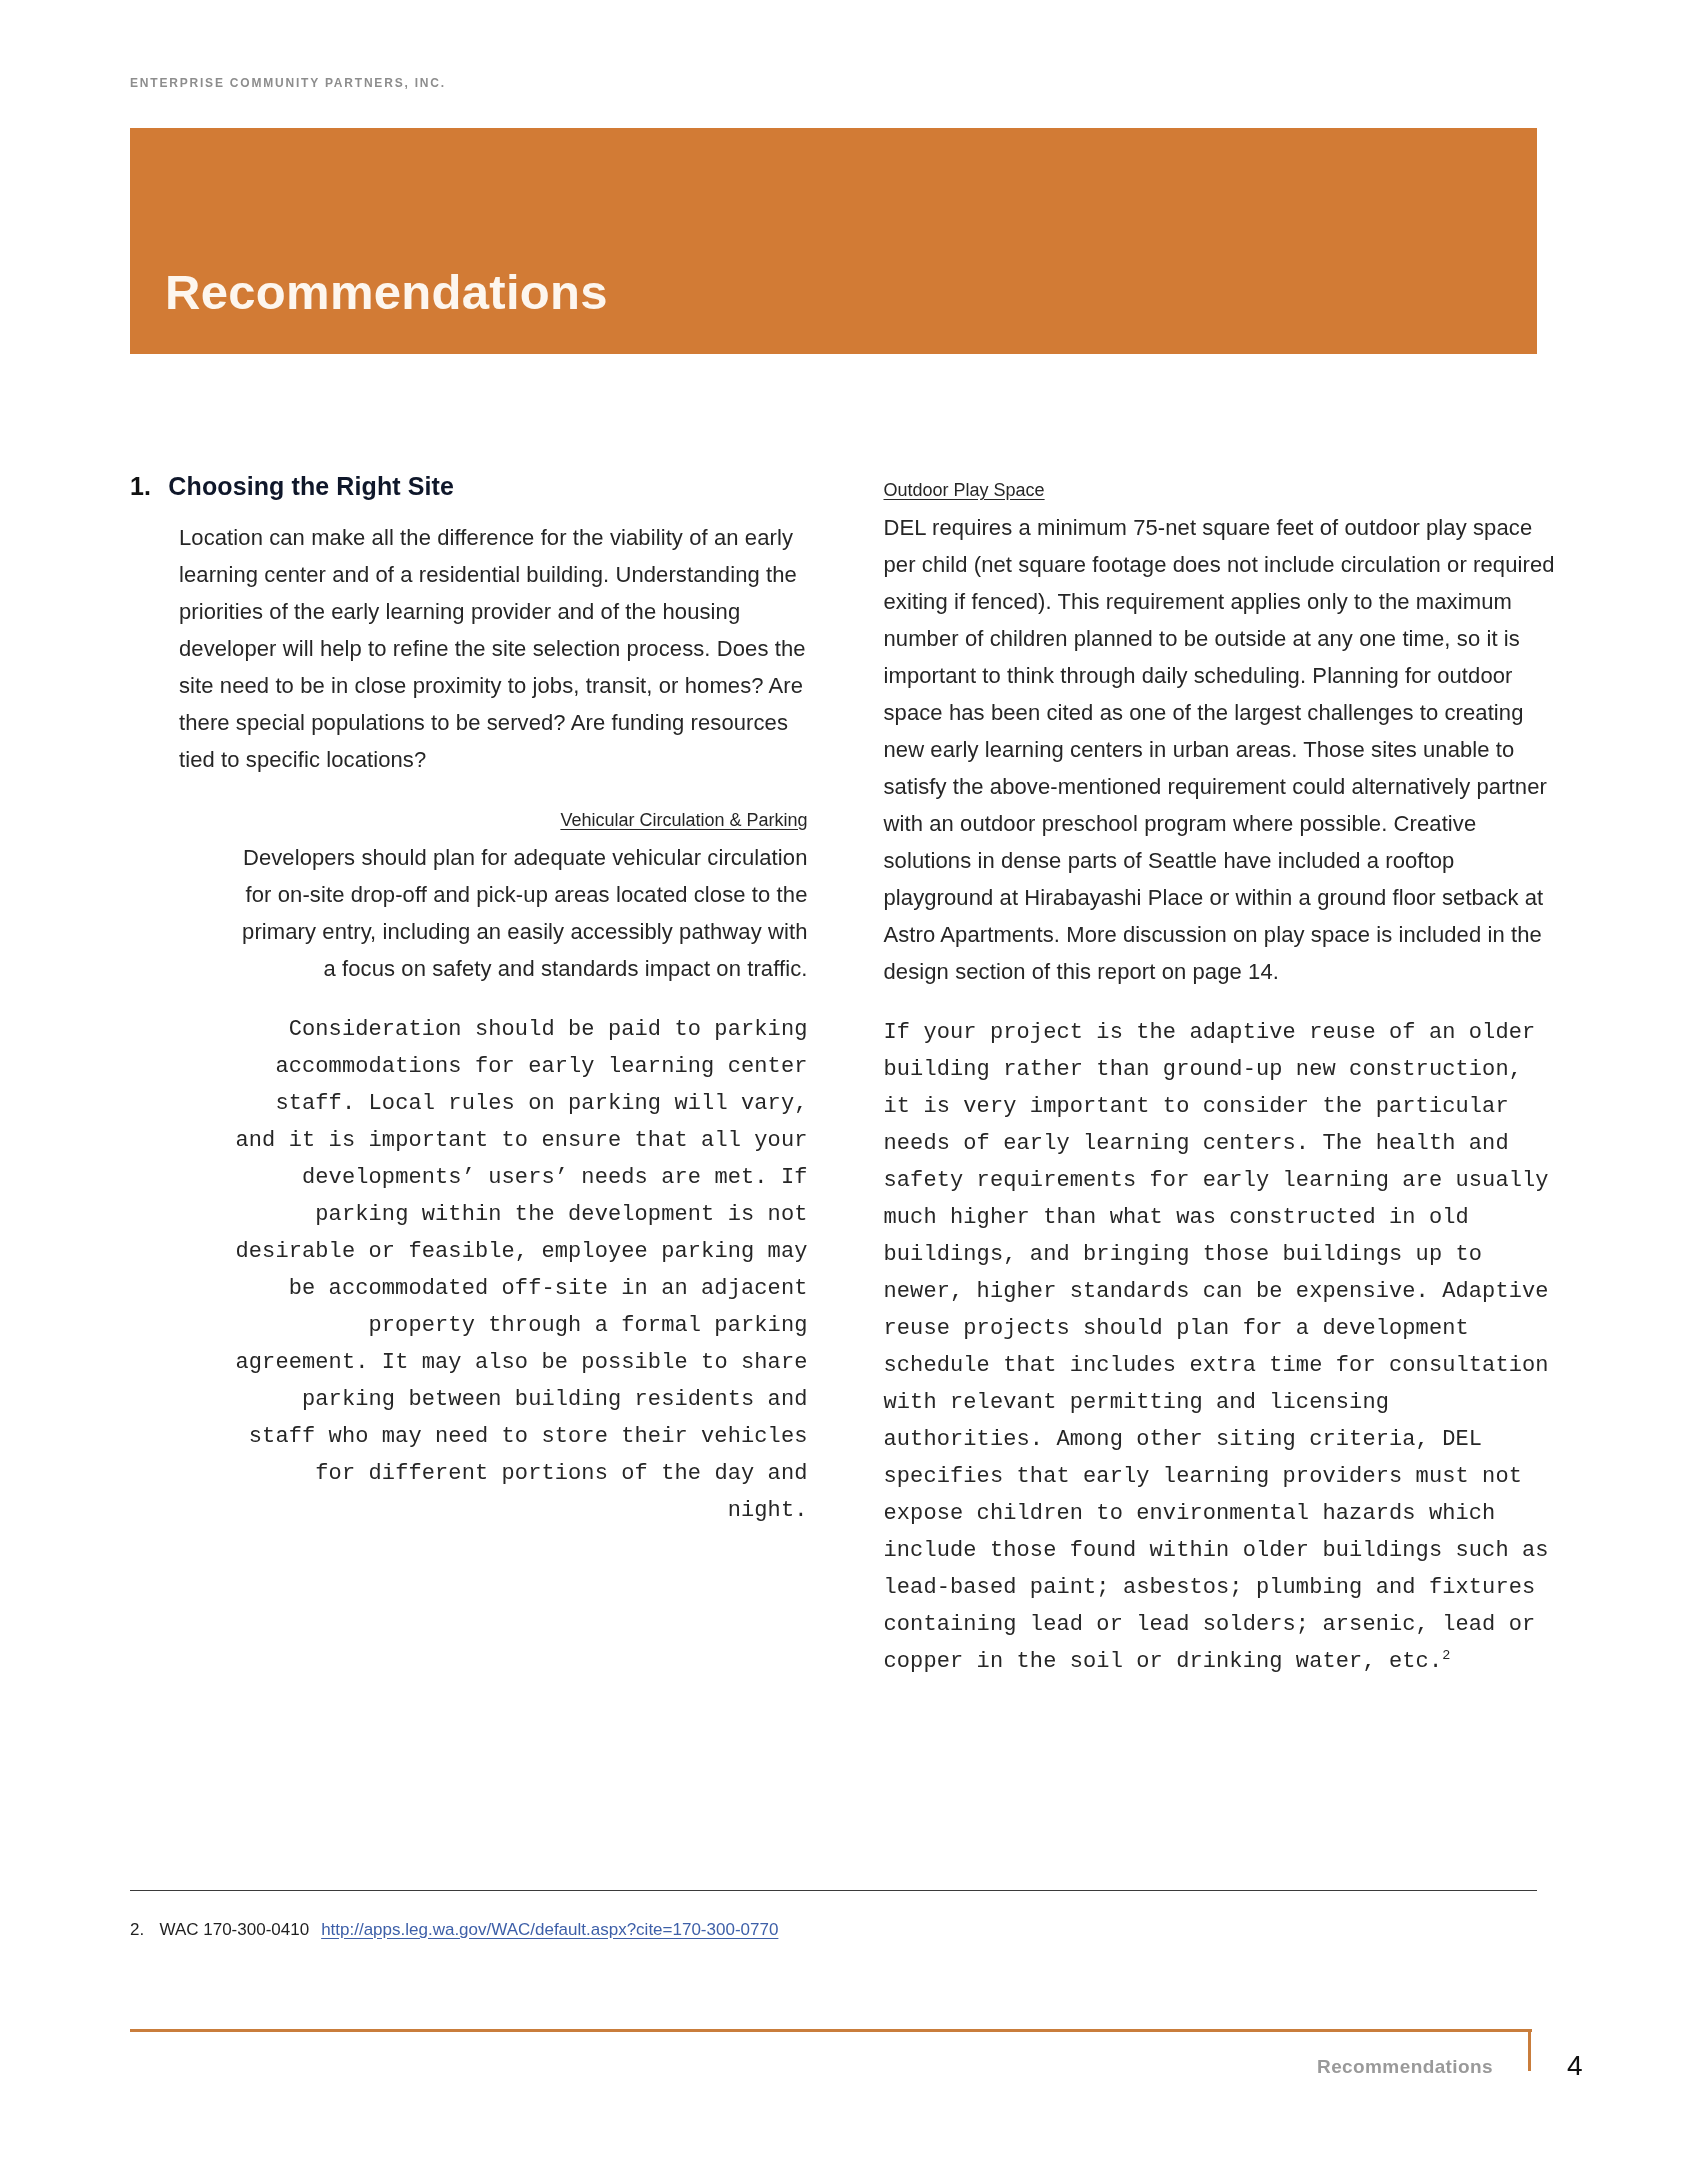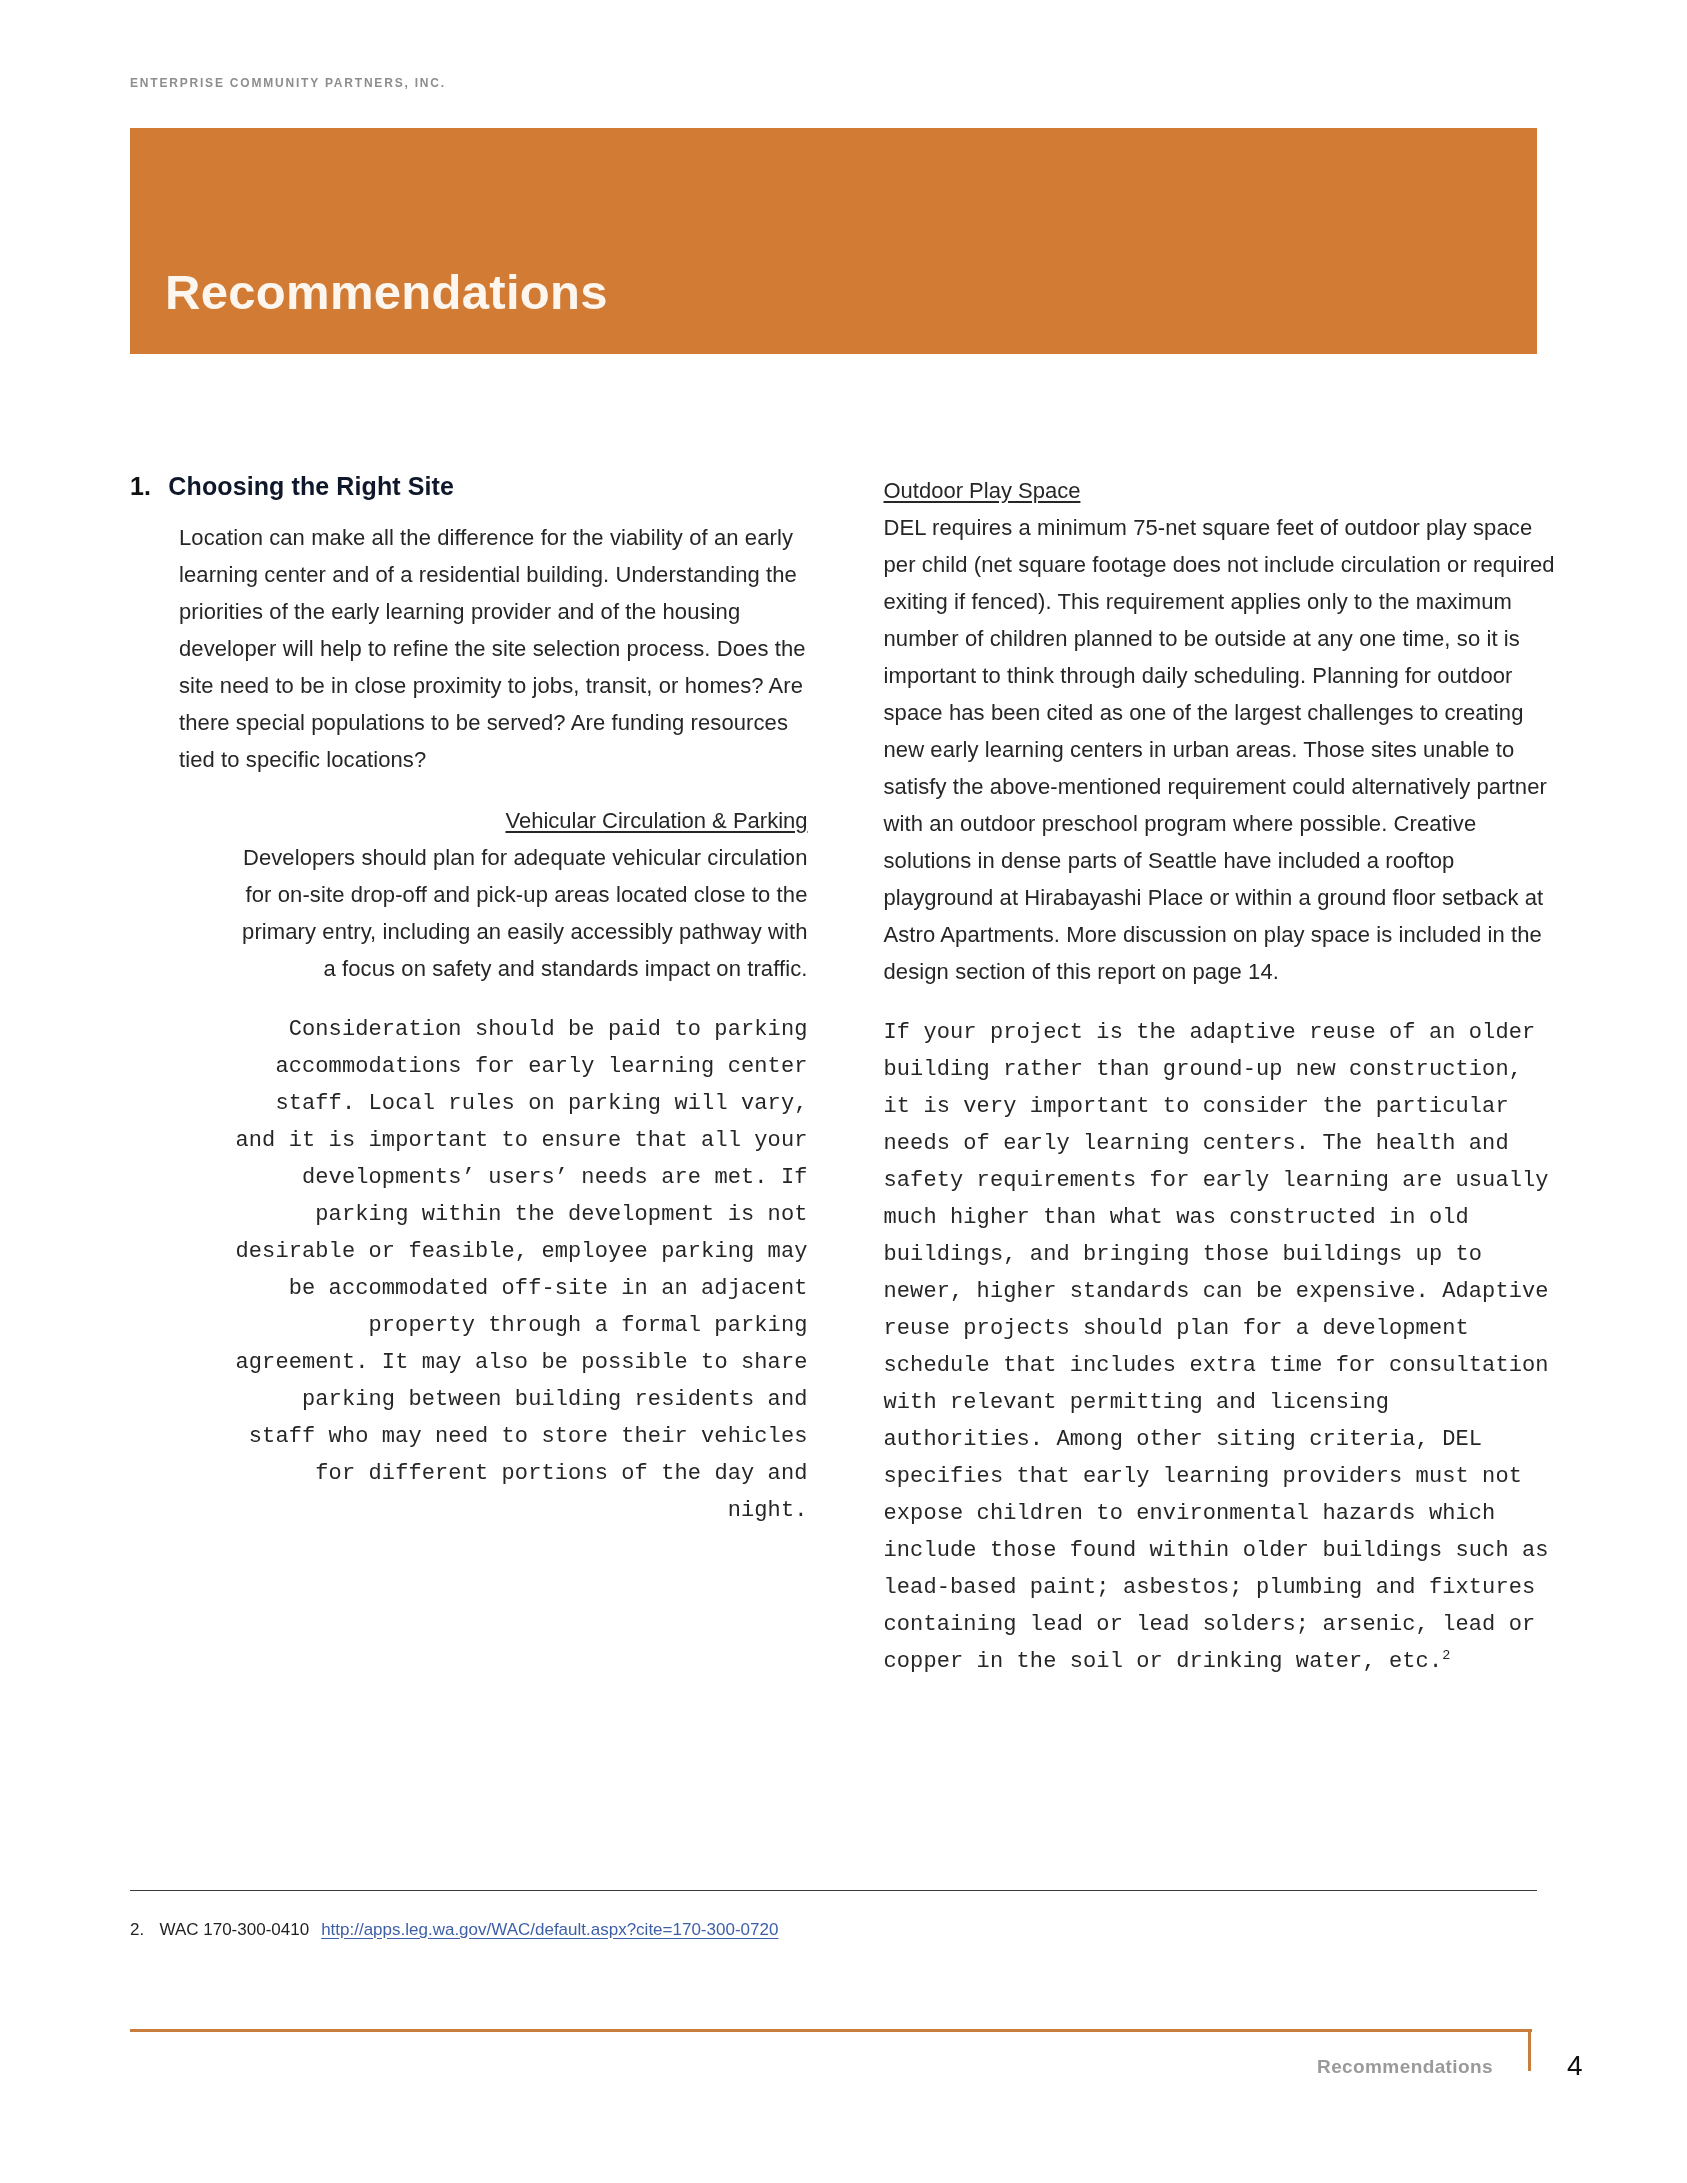--- a/index.html
+++ b/index.html
@@ -92,21 +92,21 @@
     margin: 0 0 24px 0;
     font-weight: 300;
     letter-spacing: 0.1px;
   }
   p.body.last { margin-bottom: 0; font-family: Liberation Mono, monospace; }
 
   .indent-1 { padding-left: 49px; }
   .indent-2 { padding-left: 94px; text-align: right; }
 
   .sub-heading {
-    font-size: 22px;
+    font-size: 18px;
     line-height: 37px;
     color: #262626;
     text-decoration: underline;
     text-underline-offset: 3.4px;
     font-weight: 300;
     margin: 0;
   }
 
   sup.fn {
     font-size: 13.5px;
@@ -218,21 +218,21 @@
 
     </div>
 
   </div>
 
   <div class="footnote-rule"></div>
 
   <div class="footnote">
     <span class="fn-num">2.</span>
     <span class="fn-text">WAC 170-300-0410</span>
-    <span class="fn-link">http://apps.leg.wa.gov/WAC/default.aspx?cite=170-300-0720</span>
+    <span class="fn-link">http://apps.leg.wa.gov/WAC/default.aspx?cite=170-300-0770</span>
   </div>
 
   <div class="footer-rule"></div>
   <div class="footer-tick"></div>
   <div class="footer-label">Recommendations</div>
   <div class="footer-pageno">4</div>
 
 </div>
 
 

